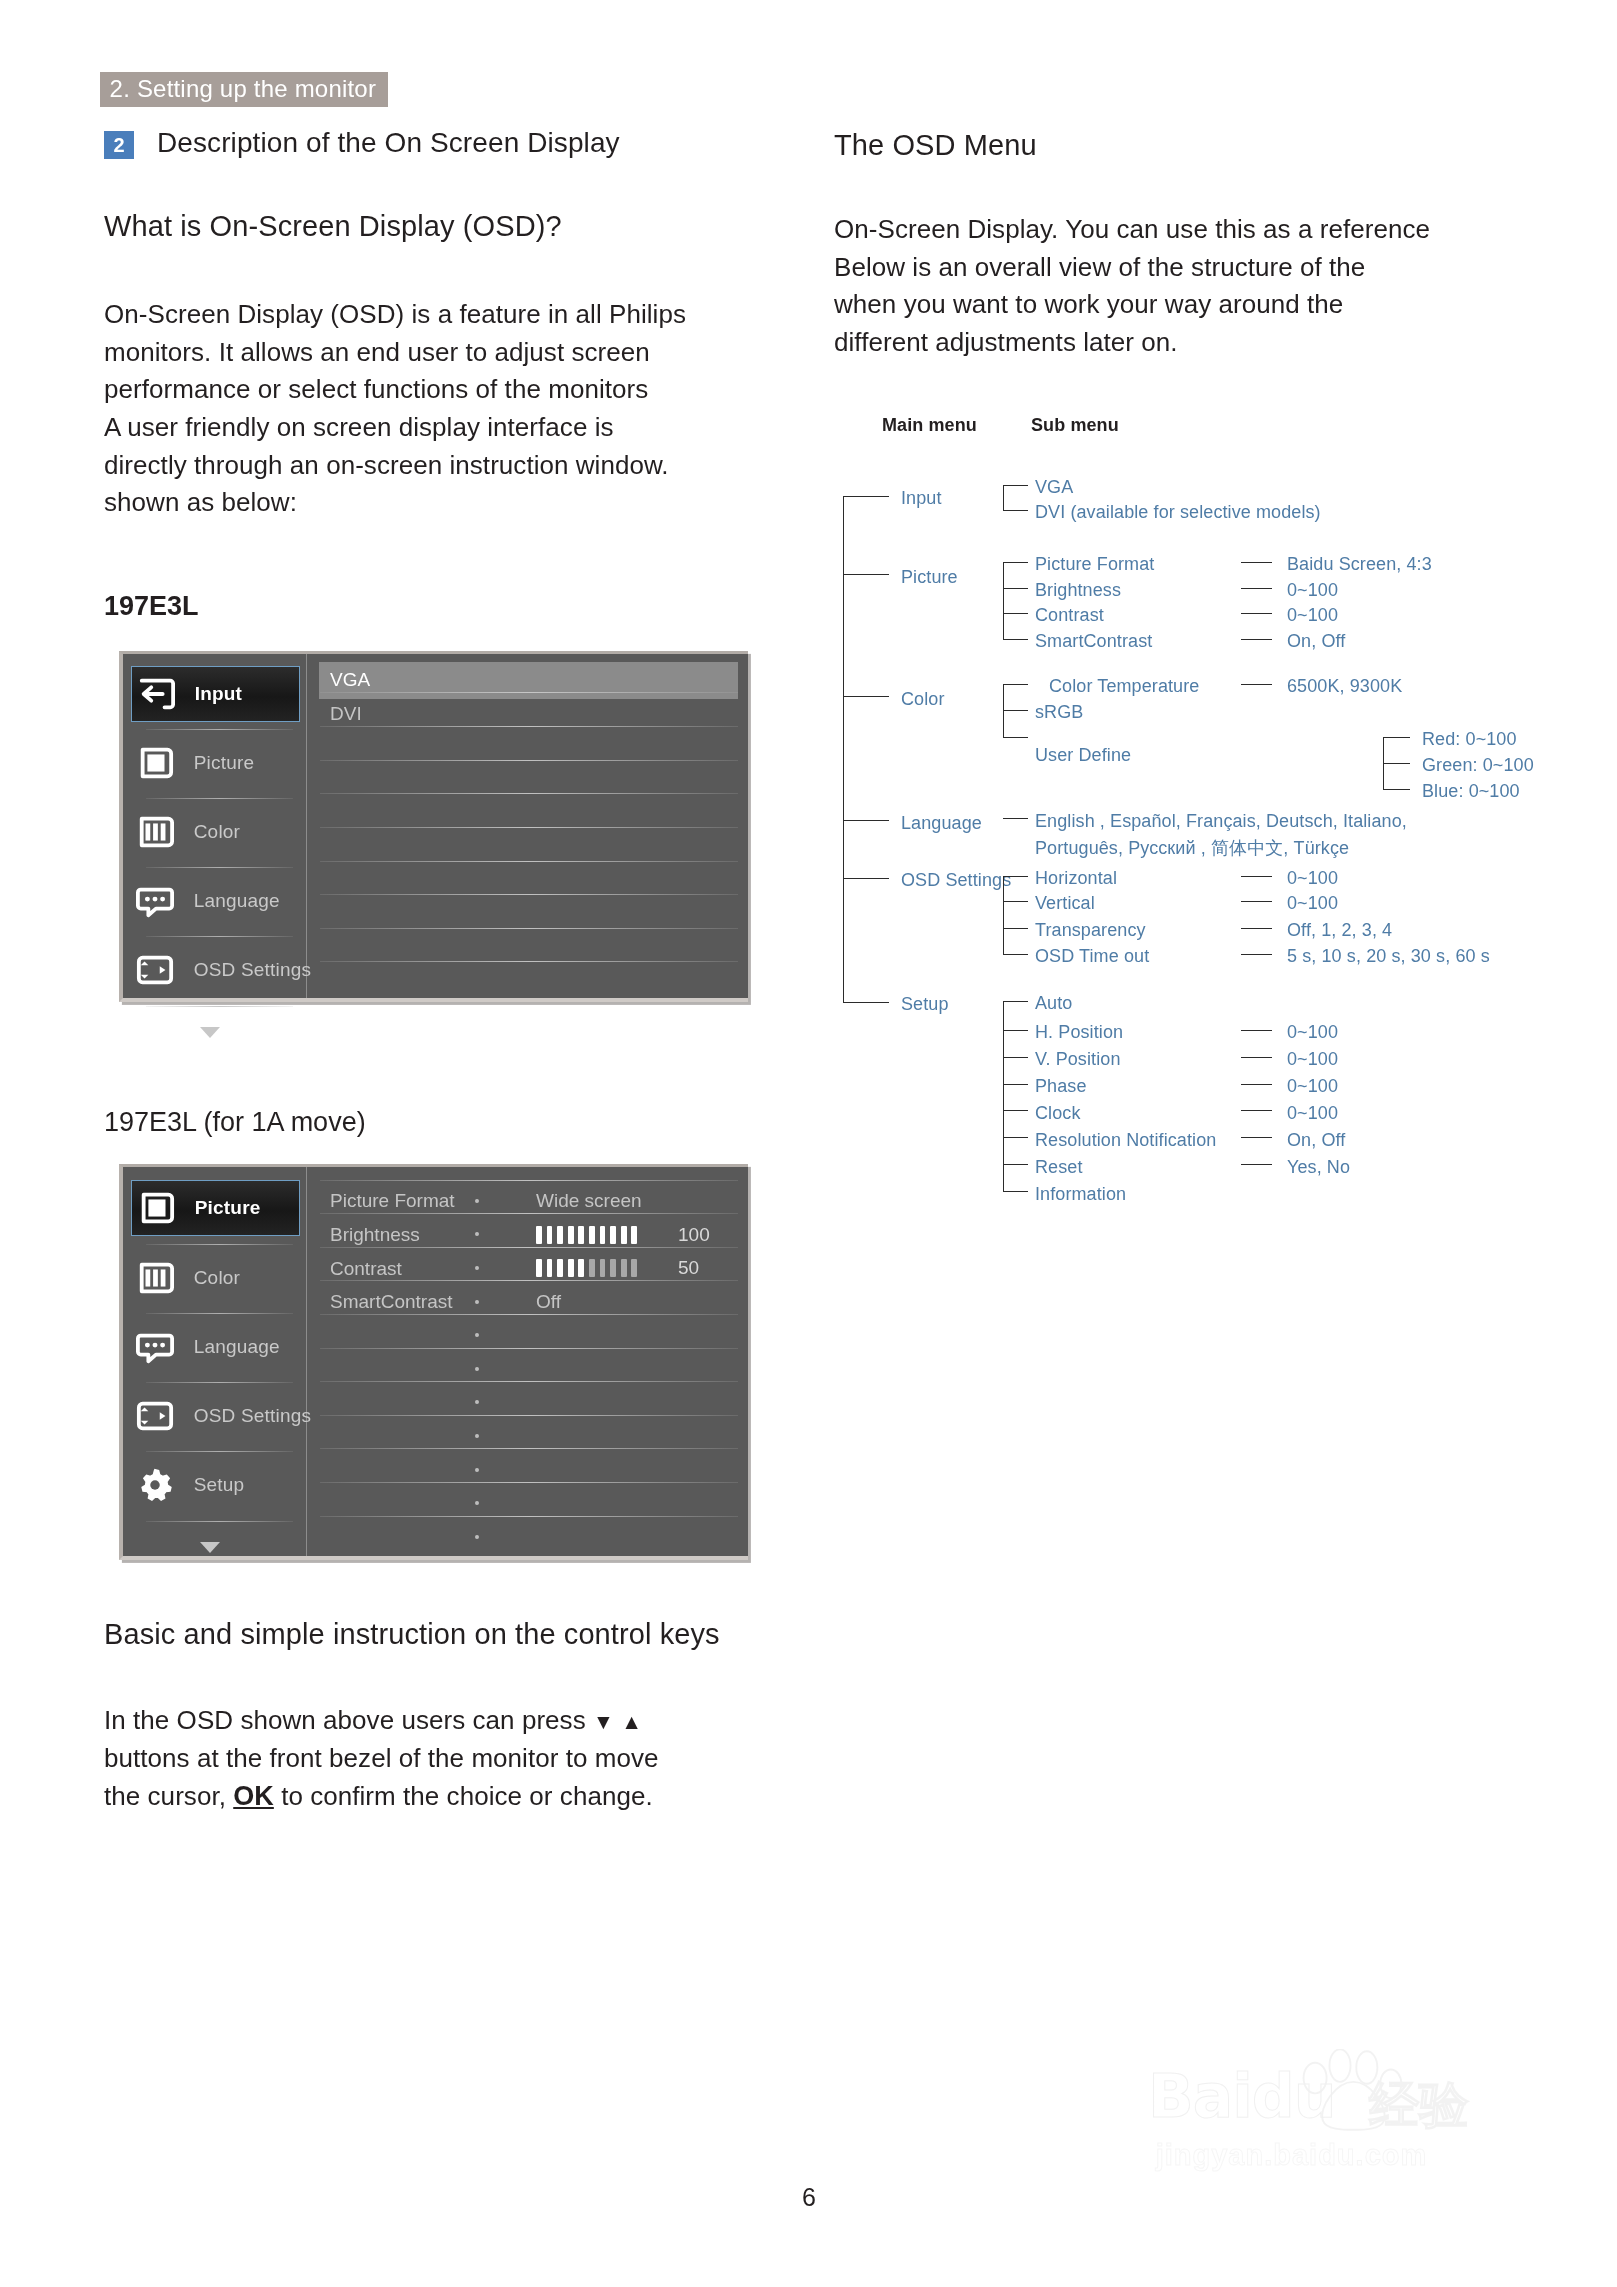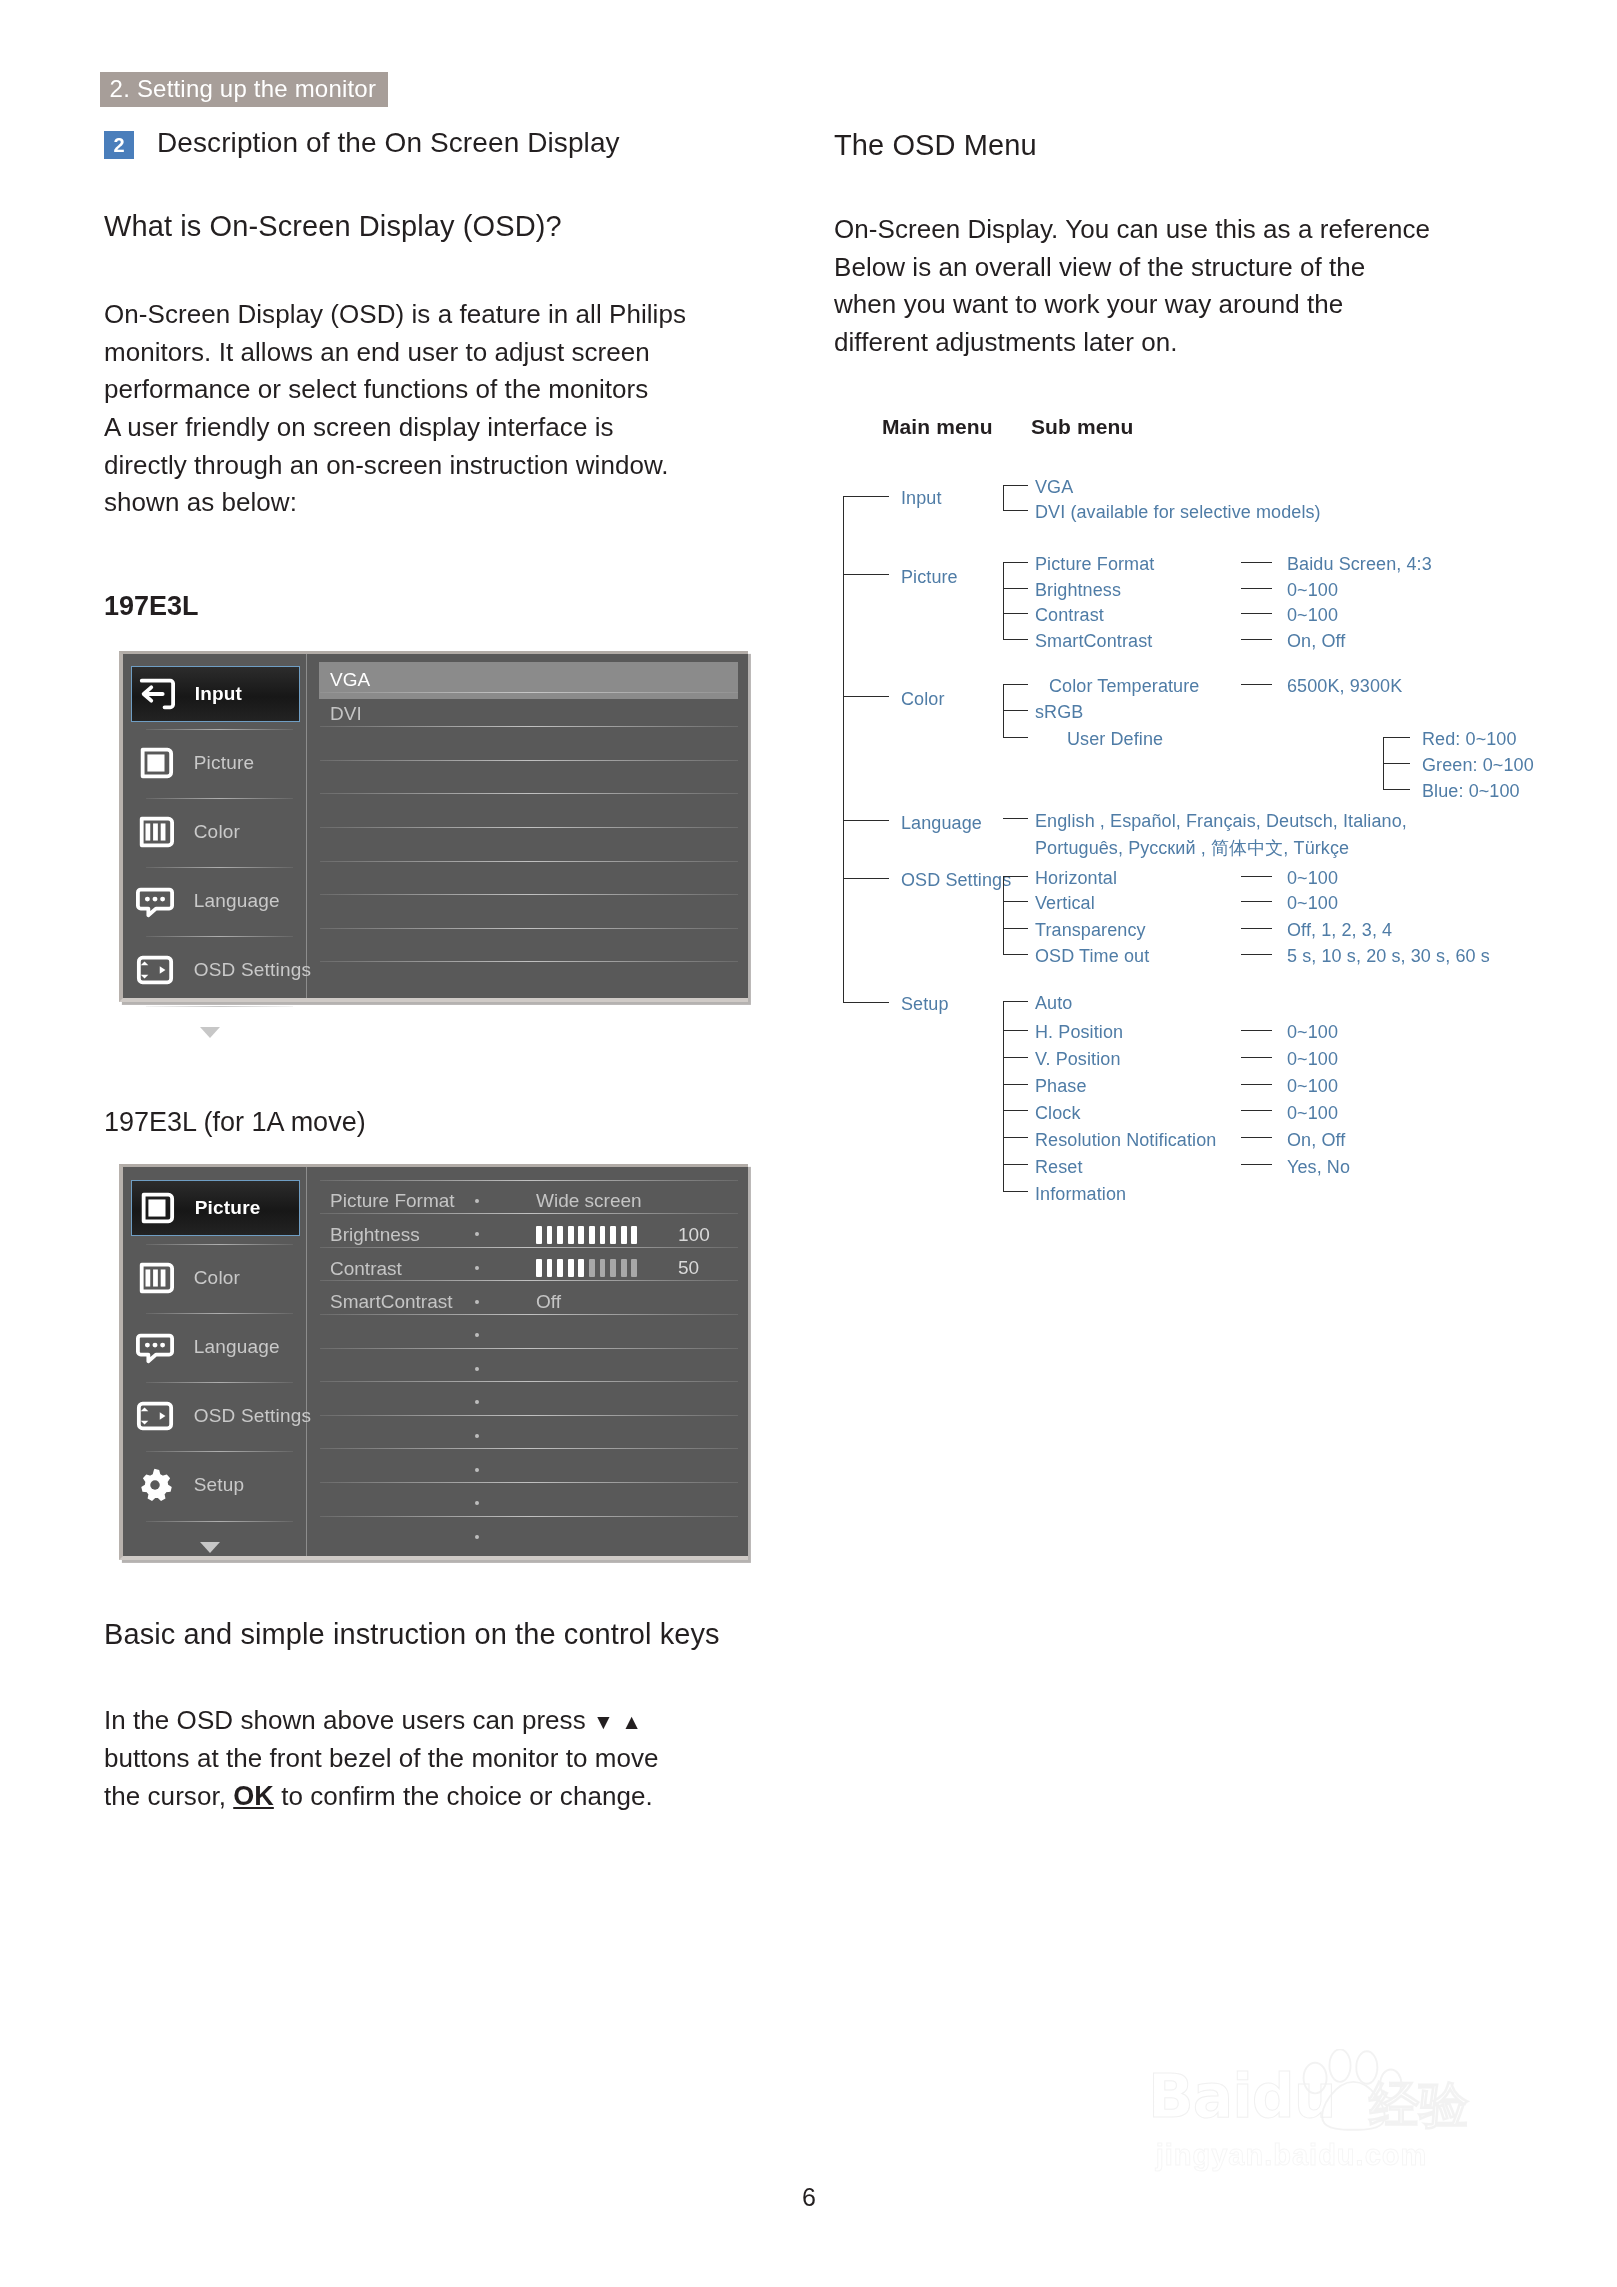--- a/index.html
+++ b/index.html
@@ -122,21 +122,21 @@
 
   .caret{
     position:absolute;
     width:0;height:0;border-left:10.6px solid transparent;
     border-right:10.6px solid transparent;border-top:11.5px solid #c7c7c7;
   }
 
   
   .tree{position:absolute;left:826px;top:413px;width:769px;height:1143px;}
   .tl{position:absolute;font-size:18px;color:#4f7ca6;letter-spacing:0.1px;white-space:nowrap;line-height:1.35;}
-  .tl.hdr{font-size:21px;font-weight:bold;color:#231f20;}
+  .tl.hdr{font-size:18px;font-weight:bold;color:#231f20;}
   .vline{position:absolute;width:1px;background:#2b2b2b;}
   .hline{position:absolute;height:1px;background:#2b2b2b;}
 
   
   .pageno{
     position:absolute;left:0;right:0;top:2183px;text-align:center;
     font-size:25px;color:#231f20;
   }
 
   
@@ -464,21 +464,21 @@
       <div class="tl" style="left: 461px; top: 216px;">On, Off</div>
       <div class="tl" style="left: 75px; top: 274px;">Color</div>
       <div class="hline" style="left: 17.3px; top: 283px; width: 46px;"></div>
       <div class="vline" style="left: 177px; top: 271px; height: 53px;"></div>
       <div class="tl" style="left: 209px; top: 261px; margin-left: 14px;">Color Temperature</div>
       <div class="hline" style="left: 177px; top: 271px; width: 25px;"></div>
       <div class="hline" style="left: 415px; top: 271px; width: 31px;"></div>
       <div class="tl" style="left: 461px; top: 261px;">6500K, 9300K</div>
       <div class="tl" style="left: 209px; top: 287px;">sRGB</div>
       <div class="hline" style="left: 177px; top: 297px; width: 25px;"></div>
-      <div class="tl" style="left: 209px; top: 314px; margin-left: 32px;">User Define</div>
+      <div class="tl" style="left: 209px; top: 330px;">User Define</div>
       <div class="hline" style="left: 177px; top: 324px; width: 25px;"></div>
       <div class="vline" style="left: 557px; top: 324px; height: 52px;"></div>
       <div class="hline" style="left: 557px; top: 324px; width: 27px;"></div>
       <div class="tl" style="left: 596px; top: 314px;">Red: 0~100</div>
       <div class="hline" style="left: 557px; top: 350px; width: 27px;"></div>
       <div class="tl" style="left: 596px; top: 340px;">Green: 0~100</div>
       <div class="hline" style="left: 557px; top: 376px; width: 27px;"></div>
       <div class="tl" style="left: 596px; top: 366px;">Blue: 0~100</div>
       <div class="tl" style="left: 75px; top: 398px;">Language</div>
       <div class="hline" style="left: 17.3px; top: 407px; width: 46px;"></div>

